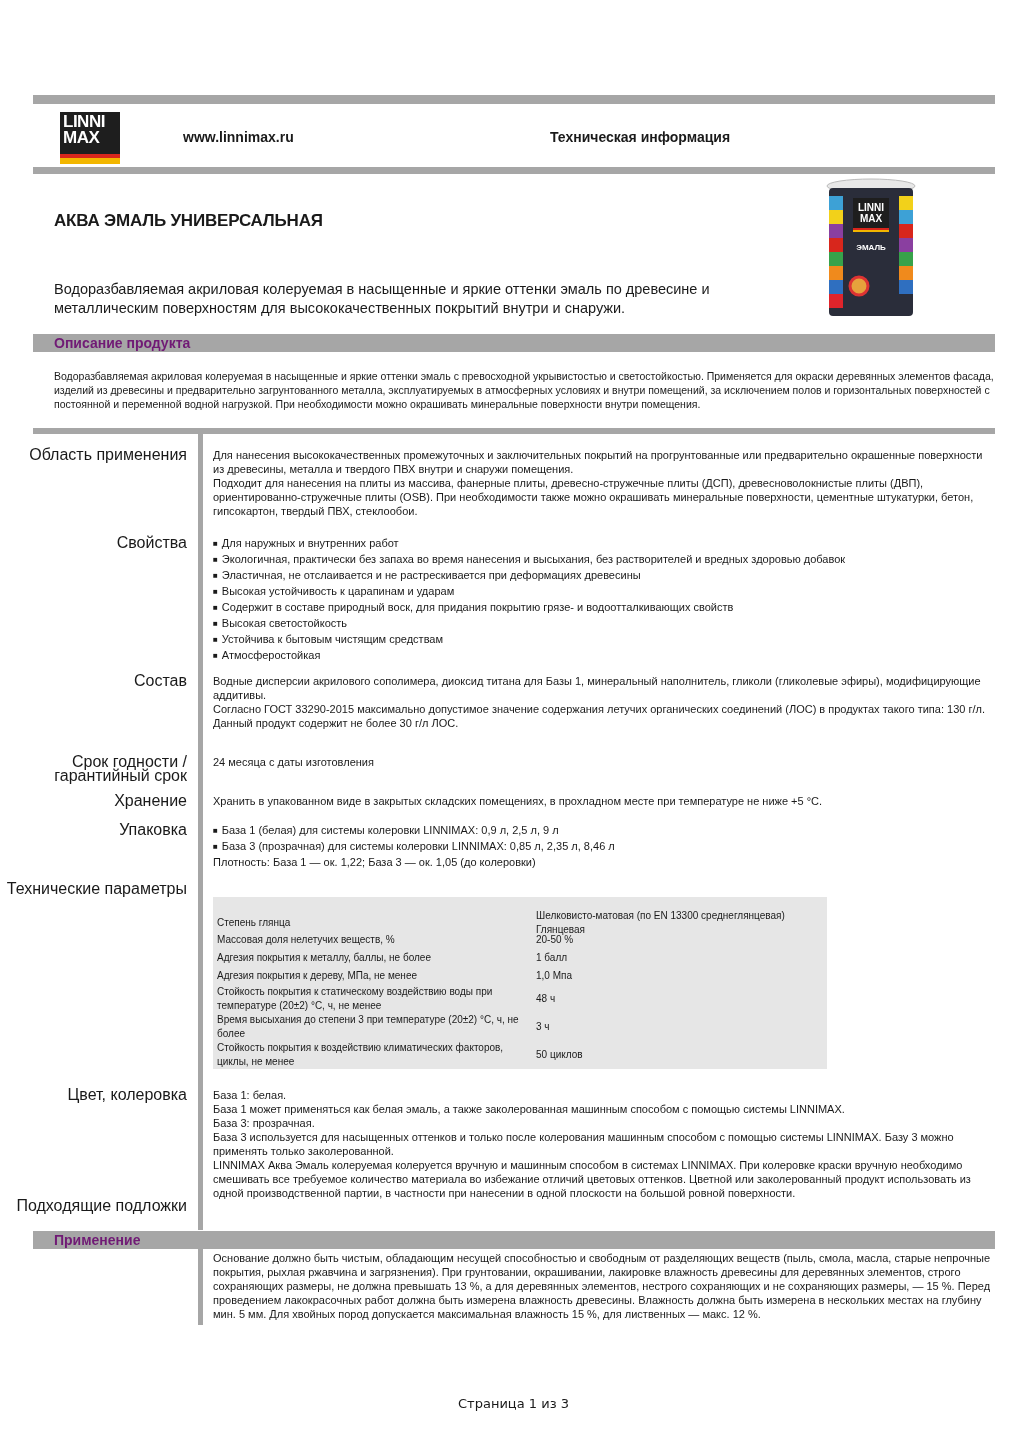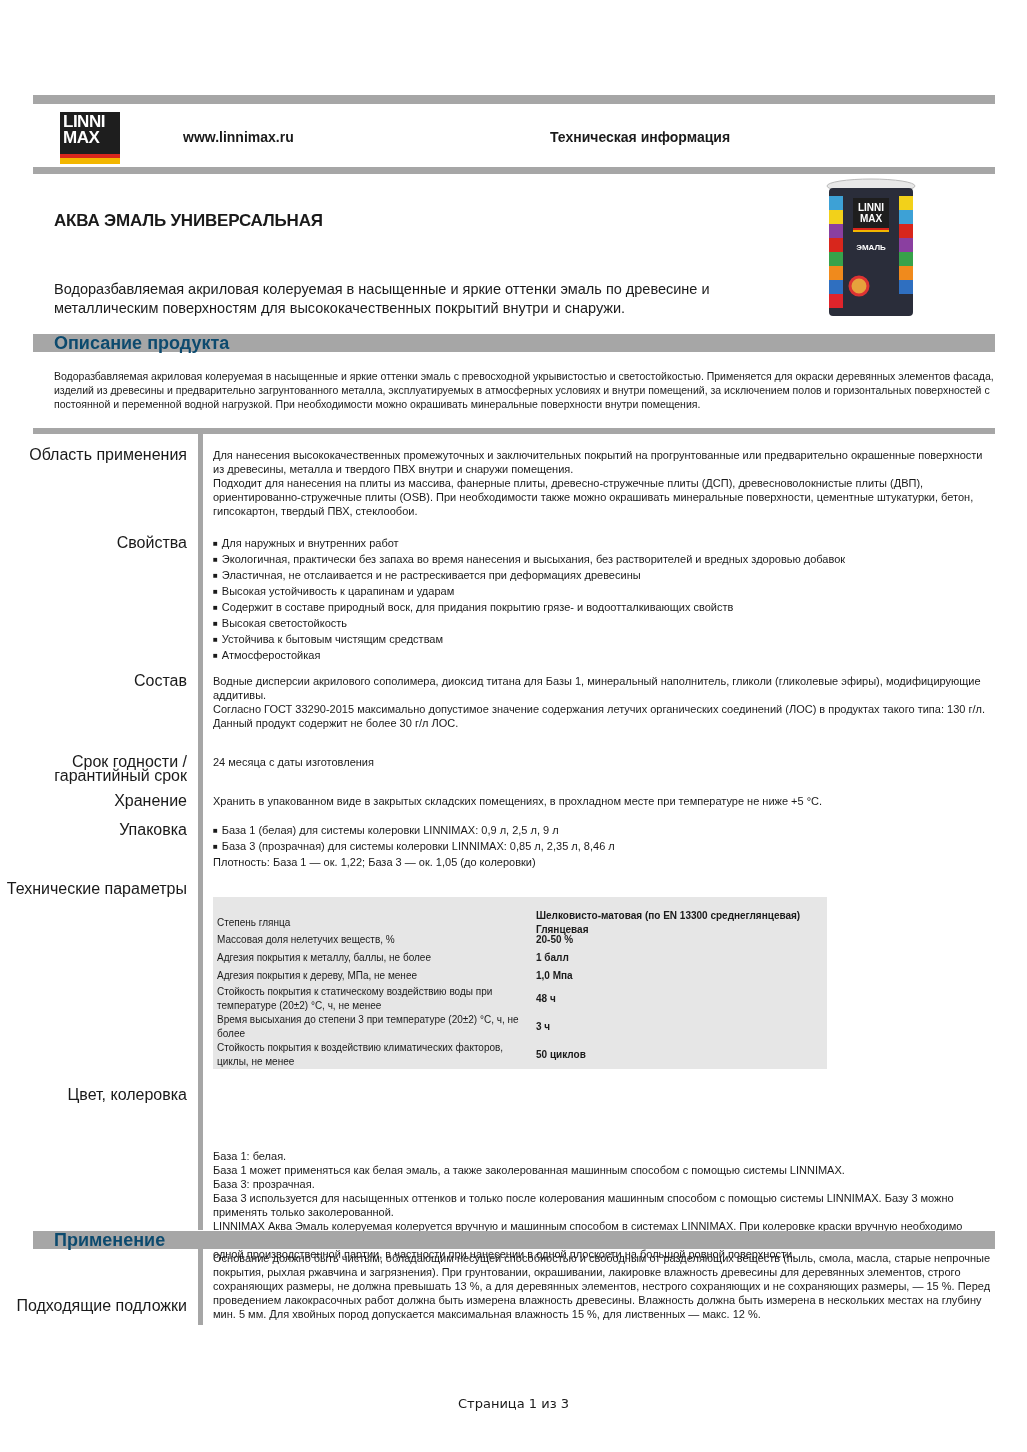--- a/index.html
+++ b/index.html
@@ -8,31 +8,31 @@
   .bar { position: absolute; left: 33px; width: 962px; background: #a6a6a6; }
   .logo { position: absolute; left: 60px; top: 112px; width: 60px; height: 52px; background: #1e1e1e; overflow: hidden; }
   .logo .txt { position: absolute; left: 3px; top: 2px; color: #fff; font-weight: bold; font-size: 17px; line-height: 16px; letter-spacing: -0.5px; }
   .logo .stripe { position: absolute; left: 0; width: 60px; height: 4px; }
   .hdr-url { position: absolute; left: 183px; top: 129px; font-size: 14px; font-weight: bold; }
   .hdr-title { position: absolute; left: 550px; top: 129px; font-size: 14px; font-weight: bold; }
   .title { position: absolute; left: 54px; top: 211px; font-size: 17px; font-weight: bold; letter-spacing: -0.2px; }
   .subtitle { position: absolute; left: 54px; top: 280px; width: 720px; font-size: 14.5px; line-height: 19px; }
   .can { position: absolute; left: 825px; top: 178px; width: 92px; height: 146px; }
   .section-bar { position: absolute; left: 33px; width: 962px; height: 18px; background: #a6a6a6; }
-  .section-bar .lbl { position: absolute; left: 21px; top: 0px; color: #0c4a6e; font-weight: bold; font-size: 18px; line-height: 18px; }
+  .section-bar .lbl { position: absolute; left: 21px; top: 0px; color: #701a75; font-weight: bold; font-size: 14px; line-height: 18px; }
   .desc { position: absolute; left: 54px; top: 369px; width: 940px; font-size: 10.5px; line-height: 14px; }
   .vline { position: absolute; left: 198px; width: 5px; background: #a6a6a6; }
   .row-label { position: absolute; right: 840px; text-align: right; font-size: 16px; line-height: 14px; }
   .row-text { position: absolute; left: 213px; width: 780px; font-size: 11px; line-height: 14px; }
   .row-text p { margin: 0; }
   .bul::before { content: "\25A0"; font-size: 8px; margin-right: 4px; position: relative; top: -1px; }
   .tech { position: absolute; left: 213px; top: 897px; width: 614px; height: 172px; background: #e6e6e6; font-size: 10px; line-height: 14px; }
   .tech .r { position: absolute; left: 4px; width: 606px; }
   .tech .k { position: absolute; left: 0; width: 318px; }
-  .tech .v { position: absolute; left: 319px; width: 290px; font-weight: bold; }
+  .tech .v { position: absolute; left: 319px; width: 290px; }
   .footer { position: absolute; left: 0; width: 1027px; top: 1396px; text-align: center; font-size: 13px; font-family: "DejaVu Sans", sans-serif; }
 </style>
 </head>
 <body>
 
 <div class="bar" style="top:95px;height:9px;"></div>
 <div class="logo">
   <div class="txt">
       <div>LINNI</div>
       <div>MAX</div>
@@ -150,28 +150,28 @@
     <div class="k">Время высыхания до степени 3 при температуре (20±2) °С, ч, не более</div>
     <div class="v" style="top:7px;">3 ч</div>
   </div>
   <div class="r" style="top:144px;">
     <div class="k">Стойкость покрытия к воздействию климатических факторов, циклы, не менее</div>
     <div class="v" style="top:7px;">50 циклов</div>
   </div>
 </div>
 
 <div class="row-label" style="top:1088px;">Цвет, колеровка</div>
-<div class="row-text" style="top:1149px;">
+<div class="row-text" style="top:1088px;">
   <p>База 1: белая.</p>
   <p>База 1 может применяться как белая эмаль, а также заколерованная машинным способом с помощью системы LINNIMAX.</p>
   <p>База 3: прозрачная.</p>
   <p>База 3 используется для насыщенных оттенков и только после колерования машинным способом с помощью системы LINNIMAX. Базу 3 можно применять только заколерованной.</p>
   <p>LINNIMAX Аква Эмаль колеруемая колеруется вручную и машинным способом в системах LINNIMAX. При колеровке краски вручную необходимо смешивать все требуемое количество материала во избежание отличий цветовых оттенков. Цветной или заколерованный продукт использовать из одной производственной партии, в частности при нанесении в одной плоскости на большой ровной поверхности.</p>
 </div>
 
 <div class="section-bar" style="top:1231px;">
   <span class="lbl">Применение</span>
 </div>
 <div class="vline" style="top:1249px;height:76px;"></div>
-<div class="row-label" style="top:1299px;">Подходящие подложки</div>
+<div class="row-label" style="top:1199px;">Подходящие подложки</div>
 <div class="row-text" style="top:1251px;">Основание должно быть чистым, обладающим несущей способностью и свободным от разделяющих веществ (пыль, смола, масла, старые непрочные покрытия, рыхлая ржавчина и загрязнения). При грунтовании, окрашивании, лакировке влажность древесины для деревянных элементов, строго сохраняющих размеры, не должна превышать 13 %, а для деревянных элементов, нестрого сохраняющих и не сохраняющих размеры, — 15 %. Перед проведением лакокрасочных работ должна быть измерена влажность древесины. Влажность должна быть измерена в нескольких местах на глубину мин. 5 мм. Для хвойных пород допускается максимальная влажность 15 %, для лиственных —  макс. 12 %.</div>
 
 <div class="footer">Страница  1 из 3</div>
 
 </body></html>

